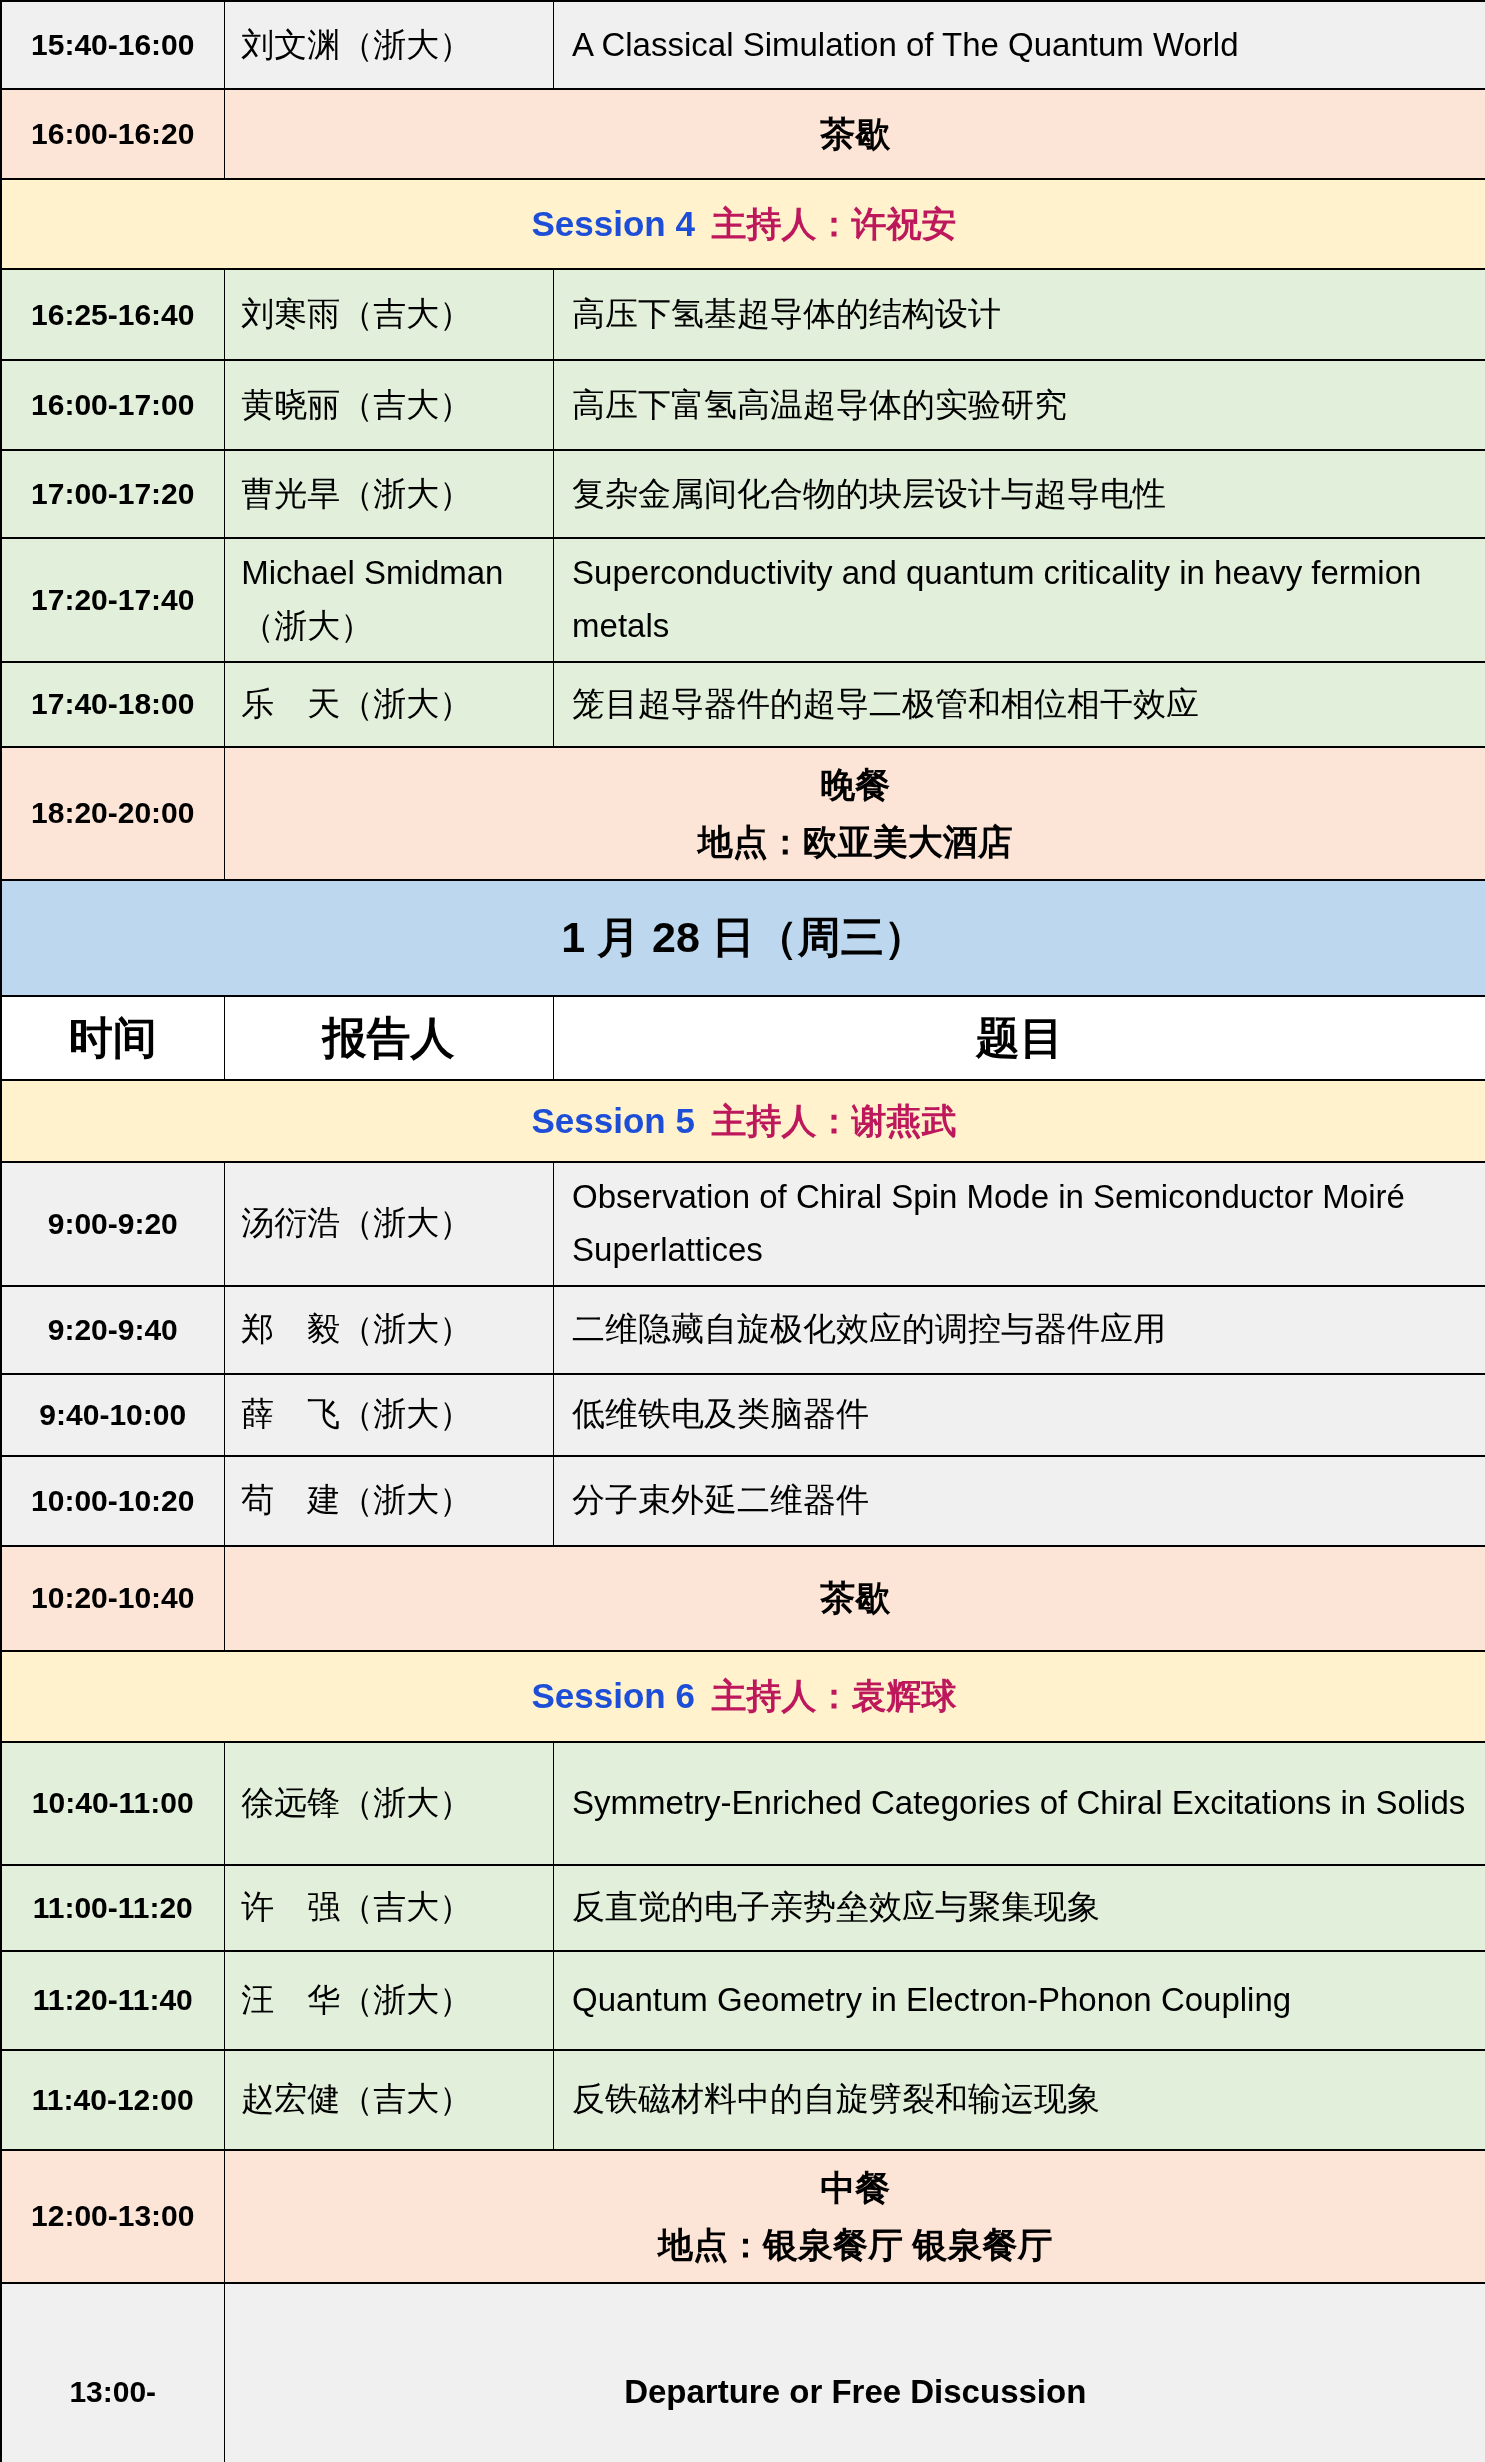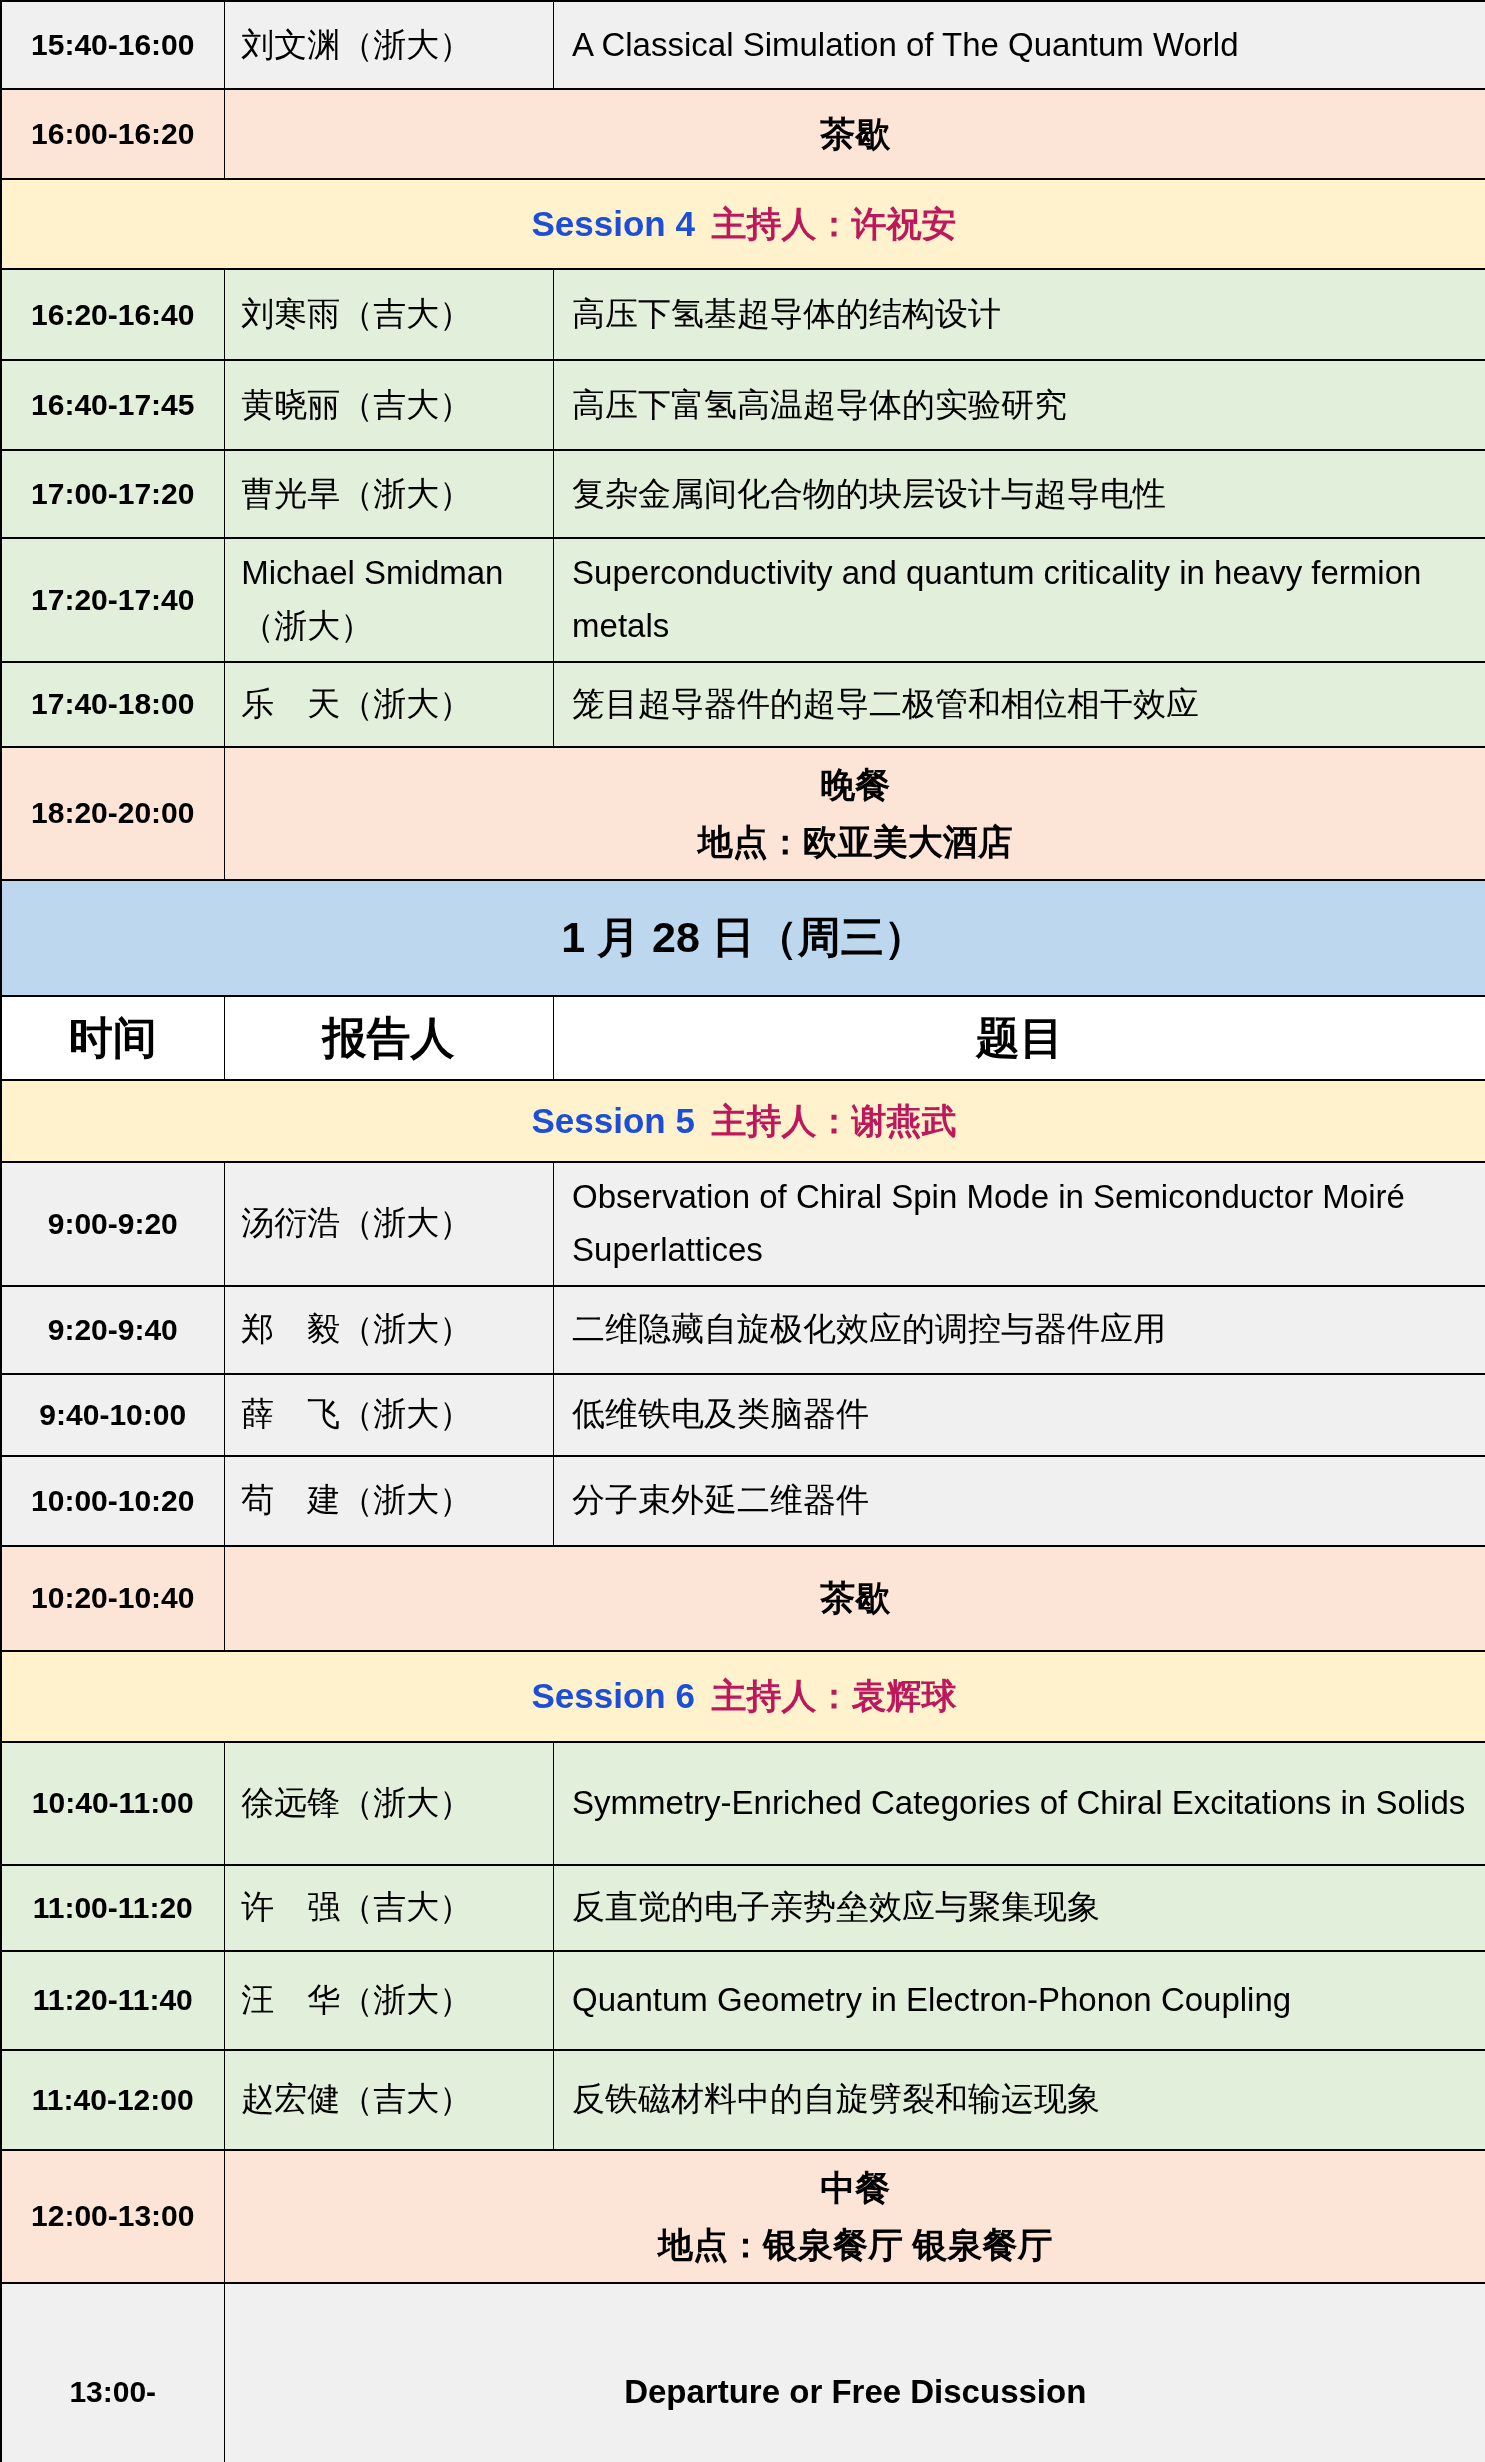--- a/index.html
+++ b/index.html
@@ -103,27 +103,27 @@
       <td class="center-merged" colspan="2">茶歇</td>
     </tr>
 
     <tr style="height:90px" class="bg-yellow">
       <td class="session-cell" colspan="3">
         <span class="session-label">Session 4</span><span class="chair-label">主持人：许祝安</span>
       </td>
     </tr>
 
     <tr style="height:91px" class="bg-green">
-      <td class="time">16:20-16:40</td>
+      <td class="time">16:25-16:40</td>
       <td class="speaker">刘寒雨（吉大）</td>
       <td class="title">高压下氢基超导体的结构设计</td>
     </tr>
 
     <tr style="height:90px" class="bg-green">
-      <td class="time">16:40-17:45</td>
+      <td class="time">16:00-17:00</td>
       <td class="speaker">黄晓丽（吉大）</td>
       <td class="title">高压下富氢高温超导体的实验研究</td>
     </tr>
 
     <tr style="height:88px" class="bg-green">
       <td class="time">17:00-17:20</td>
       <td class="speaker">曹光旱（浙大）</td>
       <td class="title">复杂金属间化合物的块层设计与超导电性</td>
     </tr>
 

